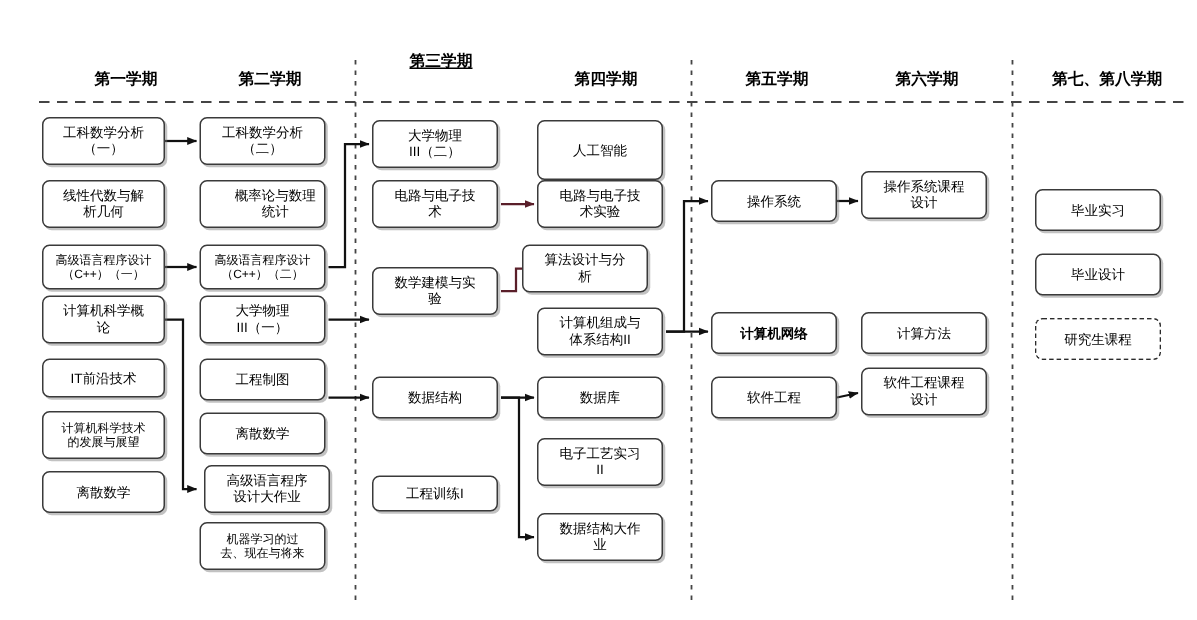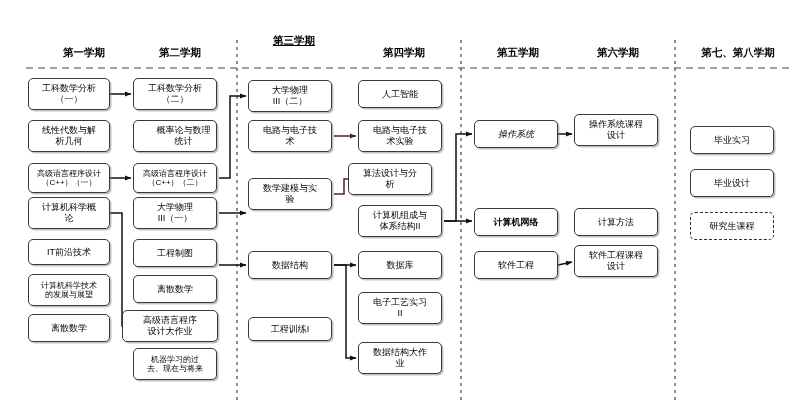--- a/index.html
+++ b/index.html
@@ -114,63 +114,63 @@
       </div>
       <div class="box" style="left: 133px; top: 197px; width: 84px; height: 32px;">
         <span>大学物理<br>III（一）</span>
       </div>
       <div class="box" style="left: 133px; top: 239px; width: 84px; height: 28px;">
         <span>工程制图</span>
       </div>
       <div class="box" style="left: 133px; top: 275px; width: 84px; height: 28px;">
         <span>离散数学</span>
       </div>
-      <div class="box" style="left: 122px; top: 310px; width: 96px; height: 32px; text-align: center;">
+      <div class="box" style="left: 136px; top: 310px; width: 84px; height: 32px; text-align: center;">
         <span>高级语言程序<br>设计大作业</span>
       </div>
       <div class="box small" style="left: 133px; top: 348px; width: 84px; height: 32px;">
         <span>机器学习的过<br>去、现在与将来</span>
       </div>
       <div class="box" style="left: 248px; top: 80px; width: 84px; height: 32px;">
         <span>大学物理<br>III（二）</span>
       </div>
       <div class="box" style="left: 248px; top: 120px; width: 84px; height: 32px;">
         <span>电路与电子技<br>术</span>
       </div>
       <div class="box" style="left: 248px; top: 178px; width: 84px; height: 32px;">
         <span>数学建模与实<br>验</span>
       </div>
       <div class="box" style="left: 248px; top: 251px; width: 84px; height: 28px;">
         <span>数据结构</span>
       </div>
       <div class="box" style="left: 248px; top: 296px; width: 84px; height: 24px; margin-top: 21px;">
         <span>工程训练I</span>
       </div>
-      <div class="box" style="left: 358px; top: 80px; width: 84px; height: 28px;">
+      <div class="box" style="left: 358px; top: 80px; width: 84px; height: 40px;">
         <span>人工智能</span>
       </div>
       <div class="box" style="left: 358px; top: 120px; width: 84px; height: 32px;">
         <span>电路与电子技<br>术实验</span>
       </div>
       <div class="box" style="left: 348px; top: 163px; width: 84px; height: 32px;">
         <span>算法设计与分<br>析</span>
       </div>
       <div class="box" style="left: 358px; top: 205px; width: 84px; height: 32px;">
         <span>计算机组成与<br>体系结构II</span>
       </div>
       <div class="box" style="left: 358px; top: 251px; width: 84px; height: 28px;">
         <span>数据库</span>
       </div>
       <div class="box" style="left: 358px; top: 292px; width: 84px; height: 32px;">
         <span>电子工艺实习<br>II</span>
       </div>
       <div class="box" style="left: 358px; top: 342px; width: 84px; height: 32px;">
         <span>数据结构大作<br>业</span>
       </div>
-      <div class="box" style="left: 474px; top: 120px; width: 84px; height: 28px; font-style: italic;">
+      <div class="box" style="left: 474px; top: 120px; width: 84px; height: 28px;">
         <span>操作系统</span>
       </div>
       <div class="box" style="left: 474px; top: 208px; width: 84px; height: 28px; font-weight: bold;">
         <span>计算机网络</span>
       </div>
       <div class="box" style="left: 474px; top: 251px; width: 84px; height: 28px;">
         <span>软件工程</span>
       </div>
       <div class="box" style="left: 574px; top: 114px; width: 84px; height: 32px;">
         <span>操作系统课程<br>设计</span>

